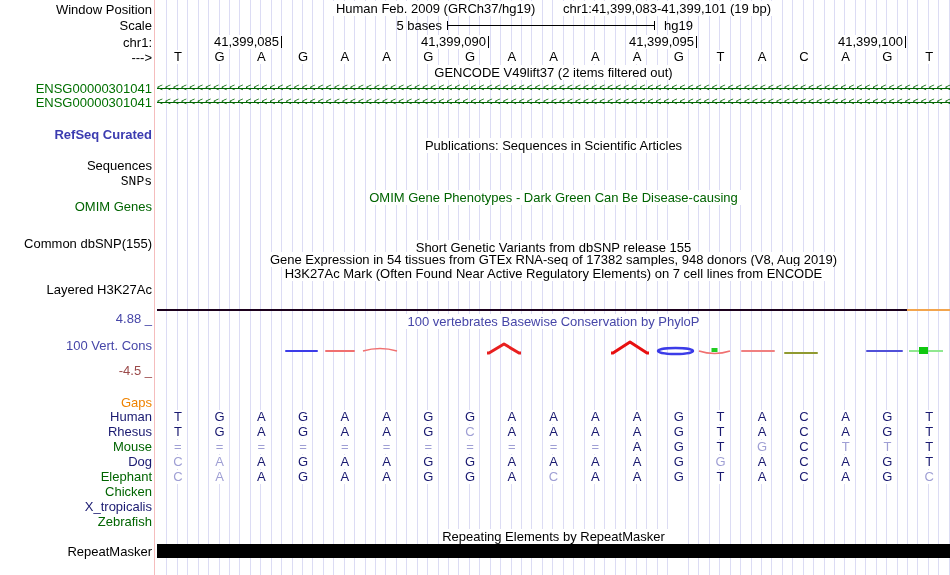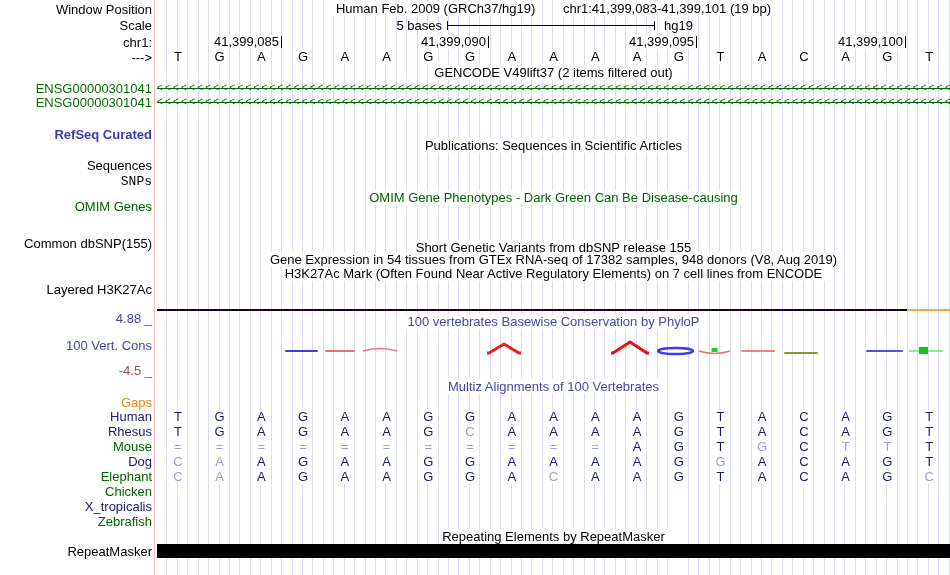--- a/index.html
+++ b/index.html
@@ -123,21 +123,20 @@
   <div class="chevron-line" style="top:88px;"></div>
   <div class="chevron-text" style="top:96px;">&lt;&lt;&lt;&lt;&lt;&lt;&lt;&lt;&lt;&lt;&lt;&lt;&lt;&lt;&lt;&lt;&lt;&lt;&lt;&lt;&lt;&lt;&lt;&lt;&lt;&lt;&lt;&lt;&lt;&lt;&lt;&lt;&lt;&lt;&lt;&lt;&lt;&lt;&lt;&lt;&lt;&lt;&lt;&lt;&lt;&lt;&lt;&lt;&lt;&lt;&lt;&lt;&lt;&lt;&lt;&lt;&lt;&lt;&lt;&lt;&lt;&lt;&lt;&lt;&lt;&lt;&lt;&lt;&lt;&lt;&lt;&lt;&lt;&lt;&lt;&lt;&lt;&lt;&lt;&lt;&lt;&lt;&lt;&lt;&lt;&lt;&lt;&lt;&lt;&lt;&lt;&lt;&lt;&lt;&lt;&lt;&lt;&lt;&lt;&lt;&lt;&lt;&lt;&lt;&lt;&lt;&lt;&lt;&lt;&lt;&lt;&lt;&lt;&lt;&lt;&lt;&lt;&lt;&lt;&lt;</div>
   <div class="chevron-line" style="top:102px;"></div>
 
   <div class="ctitle" style="top:139px;"><span>Publications: Sequences in Scientific Articles</span></div>
   <div class="ctitle dkgreen" style="top:191px;"><span>OMIM Gene Phenotypes - Dark Green Can Be Disease-causing</span></div>
   <div class="ctitle" style="top:221px;margin-top:20px;"><span>Short Genetic Variants from dbSNP release 155</span></div>
   <div class="ctitle" style="top:253px;"><span>Gene Expression in 54 tissues from GTEx RNA-seq of 17382 samples, 948 donors (V8, Aug 2019)</span></div>
   <div class="ctitle" style="top:267px;"><span>H3K27Ac Mark (Often Found Near Active Regulatory Elements) on 7 cell lines from ENCODE</span></div>
   <div class="ctitle bluegray" style="top:315px;text-align:center;"><span>100 vertebrates Basewise Conservation by PhyloP</span></div>
-  <div class="ctitle bluegray" style="top:380px;"><span>Multiz Alignments of 100 Vertebrates</span></div>
   <div class="ctitle" style="top:530px;"><span>Repeating Elements by RepeatMasker</span></div>
 
   <div class="h3k-line"></div>
   <div class="h3k-orange"></div>
 
   <svg class="overlay" id="cons-svg" width="950" height="575" viewBox="0 0 950 575">
       <rect x="285" y="350" width="33" height="2" rx="1" fill="#3c3ce8"></rect>
       <rect x="325" y="350" width="30" height="2" rx="1" fill="#f07070"></rect>
       <path d="M 363 351 Q 380 346 397 351" fill="none" stroke="#f07070" stroke-width="1.6"></path>
       <path d="M 487 353 L 489 353 L 504 344 L 519 353 L 521 353" fill="none" stroke="#e82020" stroke-width="3" stroke-linejoin="round"></path>

